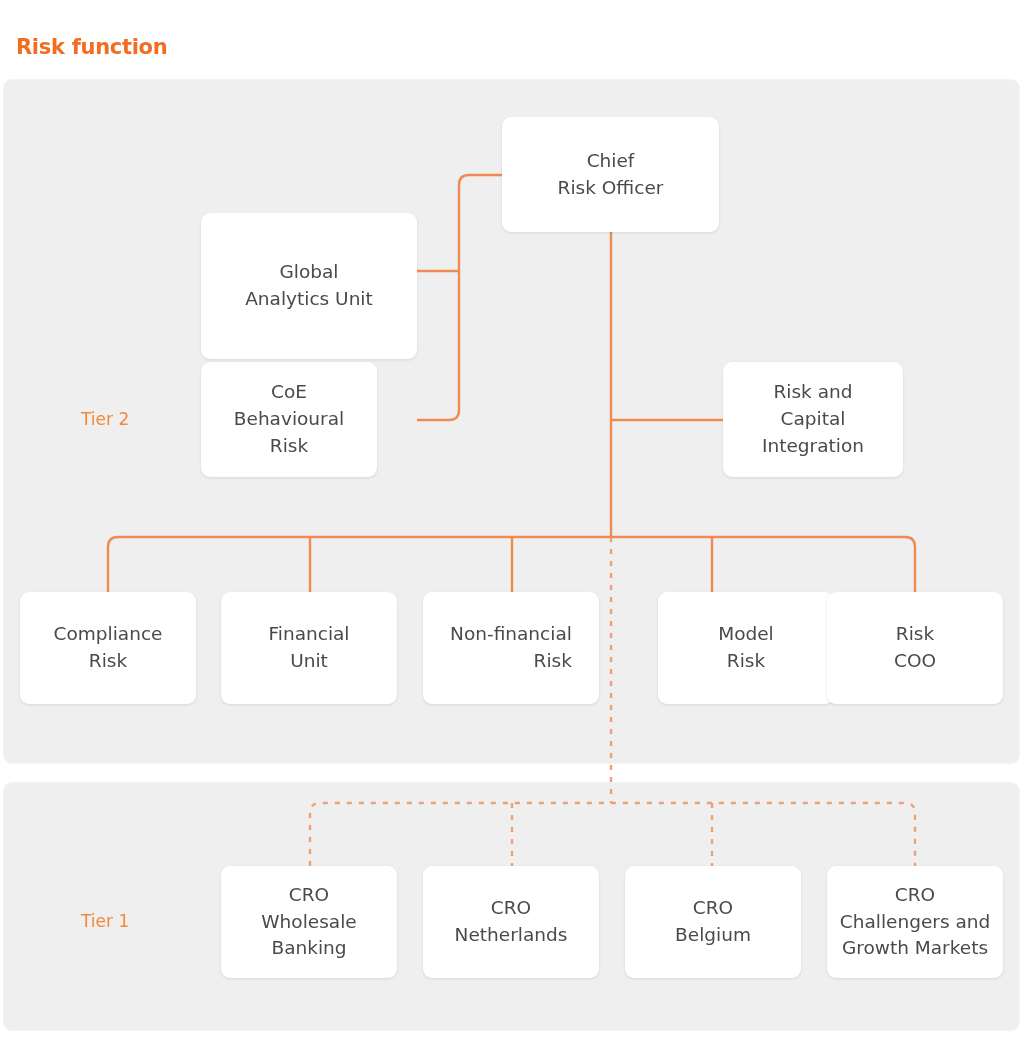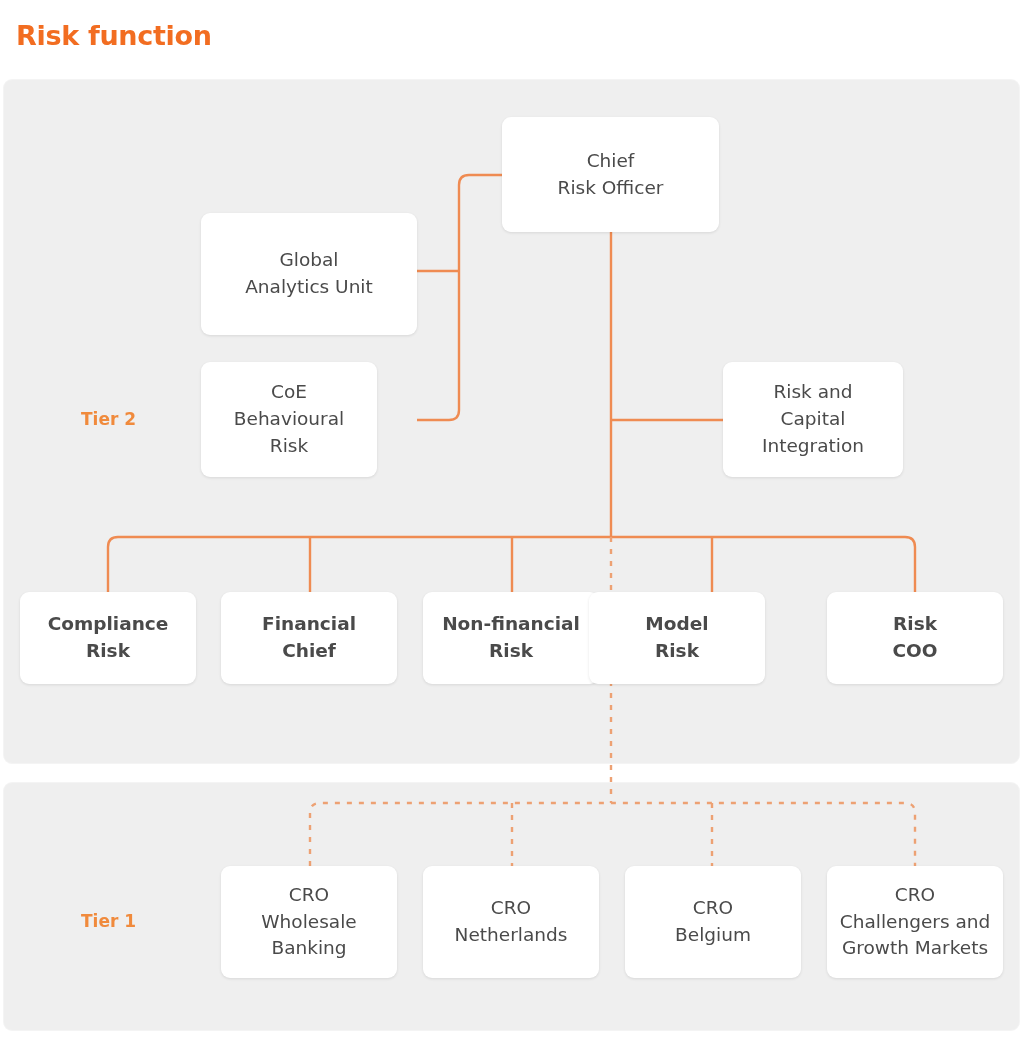--- a/index.html
+++ b/index.html
@@ -10,22 +10,22 @@
   body {
     width: 1023px;
     height: 1043px;
     position: relative;
     font-family: "DejaVu Sans", sans-serif;
     overflow: hidden;
   }
   #page-title {
     position: absolute;
     left: 16px;
-    top: 20px;
-    font-size: 27px;
+    top: 35px;
+    font-size: 21px;
     font-weight: bold;
     letter-spacing: -0.3px;
     color: #f26d21;
     font-family: "DejaVu Sans", sans-serif;
   }
   .panel {
     position: absolute;
     background: #efefef;
     border-radius: 8px;
     box-shadow: 0 0 0 1px #f4f4f4;
@@ -41,21 +41,20 @@
     top: 783px;
     width: 1015px;
     height: 247px;
   }
   .tier-label {
     position: absolute;
     color: #f08a3c;
     font-size: 17px;
     font-family: "DejaVu Sans", sans-serif;
     white-space: nowrap;
-    font-weight: bold;
   }
   #tier2-label { left: 81px; top: 409px; }
   #tier1-label { left: 81px; top: 911px; text-align: right; }
 
   .node {
     position: absolute;
     background: #ffffff;
     border-radius: 9px;
     box-shadow: 0 1px 3px rgba(0,0,0,0.10);
     display: flex;
@@ -66,30 +65,30 @@
     font-size: 18.5px;
     line-height: 1.45;
     font-family: "DejaVu Sans", sans-serif;
     padding: 0 6px;
     box-sizing: border-box;
   }
   .node span { display: block; white-space: pre-line; }
 
   
   #node-cro          { left: 502px; top: 117px;  width: 217px; height: 115px; }
-  #node-gau          { left: 201px; top: 213px;  width: 216px; height: 122px; }
+  #node-gau          { left: 201px; top: 213px;  width: 216px; height: 146px; }
   #node-coe          { left: 201px; top: 362px;  width: 176px; height: 115px; }
   #node-rci          { left: 723px; top: 362px;  width: 180px; height: 115px; justify-content: center; }
 
   
-  .row2 { top: 592px; height: 92px; width: 176px; font-weight: bold; }
+  .row2 { top: 592px; height: 112px; width: 176px; }
   #node-compliance   { left: 20px; }
   #node-financial    { left: 221px; }
-  #node-nonfinancial { left: 423px; }
-  #node-model        { left: 589px; }
+  #node-nonfinancial { left: 423px; text-align: right; }
+  #node-model        { left: 658px; }
   #node-riskcoo      { left: 827px; }
 
   
   .row1 { top: 866px; height: 112px; width: 176px; }
   #node-cro-wb       { left: 221px; }
   #node-cro-nl       { left: 423px; }
   #node-cro-be       { left: 625px; }
   #node-cro-cgm      { left: 827px; }
 
   #wires {
@@ -156,21 +155,21 @@
 Capital
 Integration</span>
 </div>
 
 <div class="node row2" id="node-compliance">
   <span>Compliance
 Risk</span>
 </div>
 <div class="node row2" id="node-financial">
   <span>Financial
-Chief</span>
+Unit</span>
 </div>
 <div class="node row2" id="node-nonfinancial">
   <span>Non-financial
 Risk</span>
 </div>
 <div class="node row2" id="node-model">
   <span>Model
 Risk</span>
 </div>
 <div class="node row2" id="node-riskcoo">

